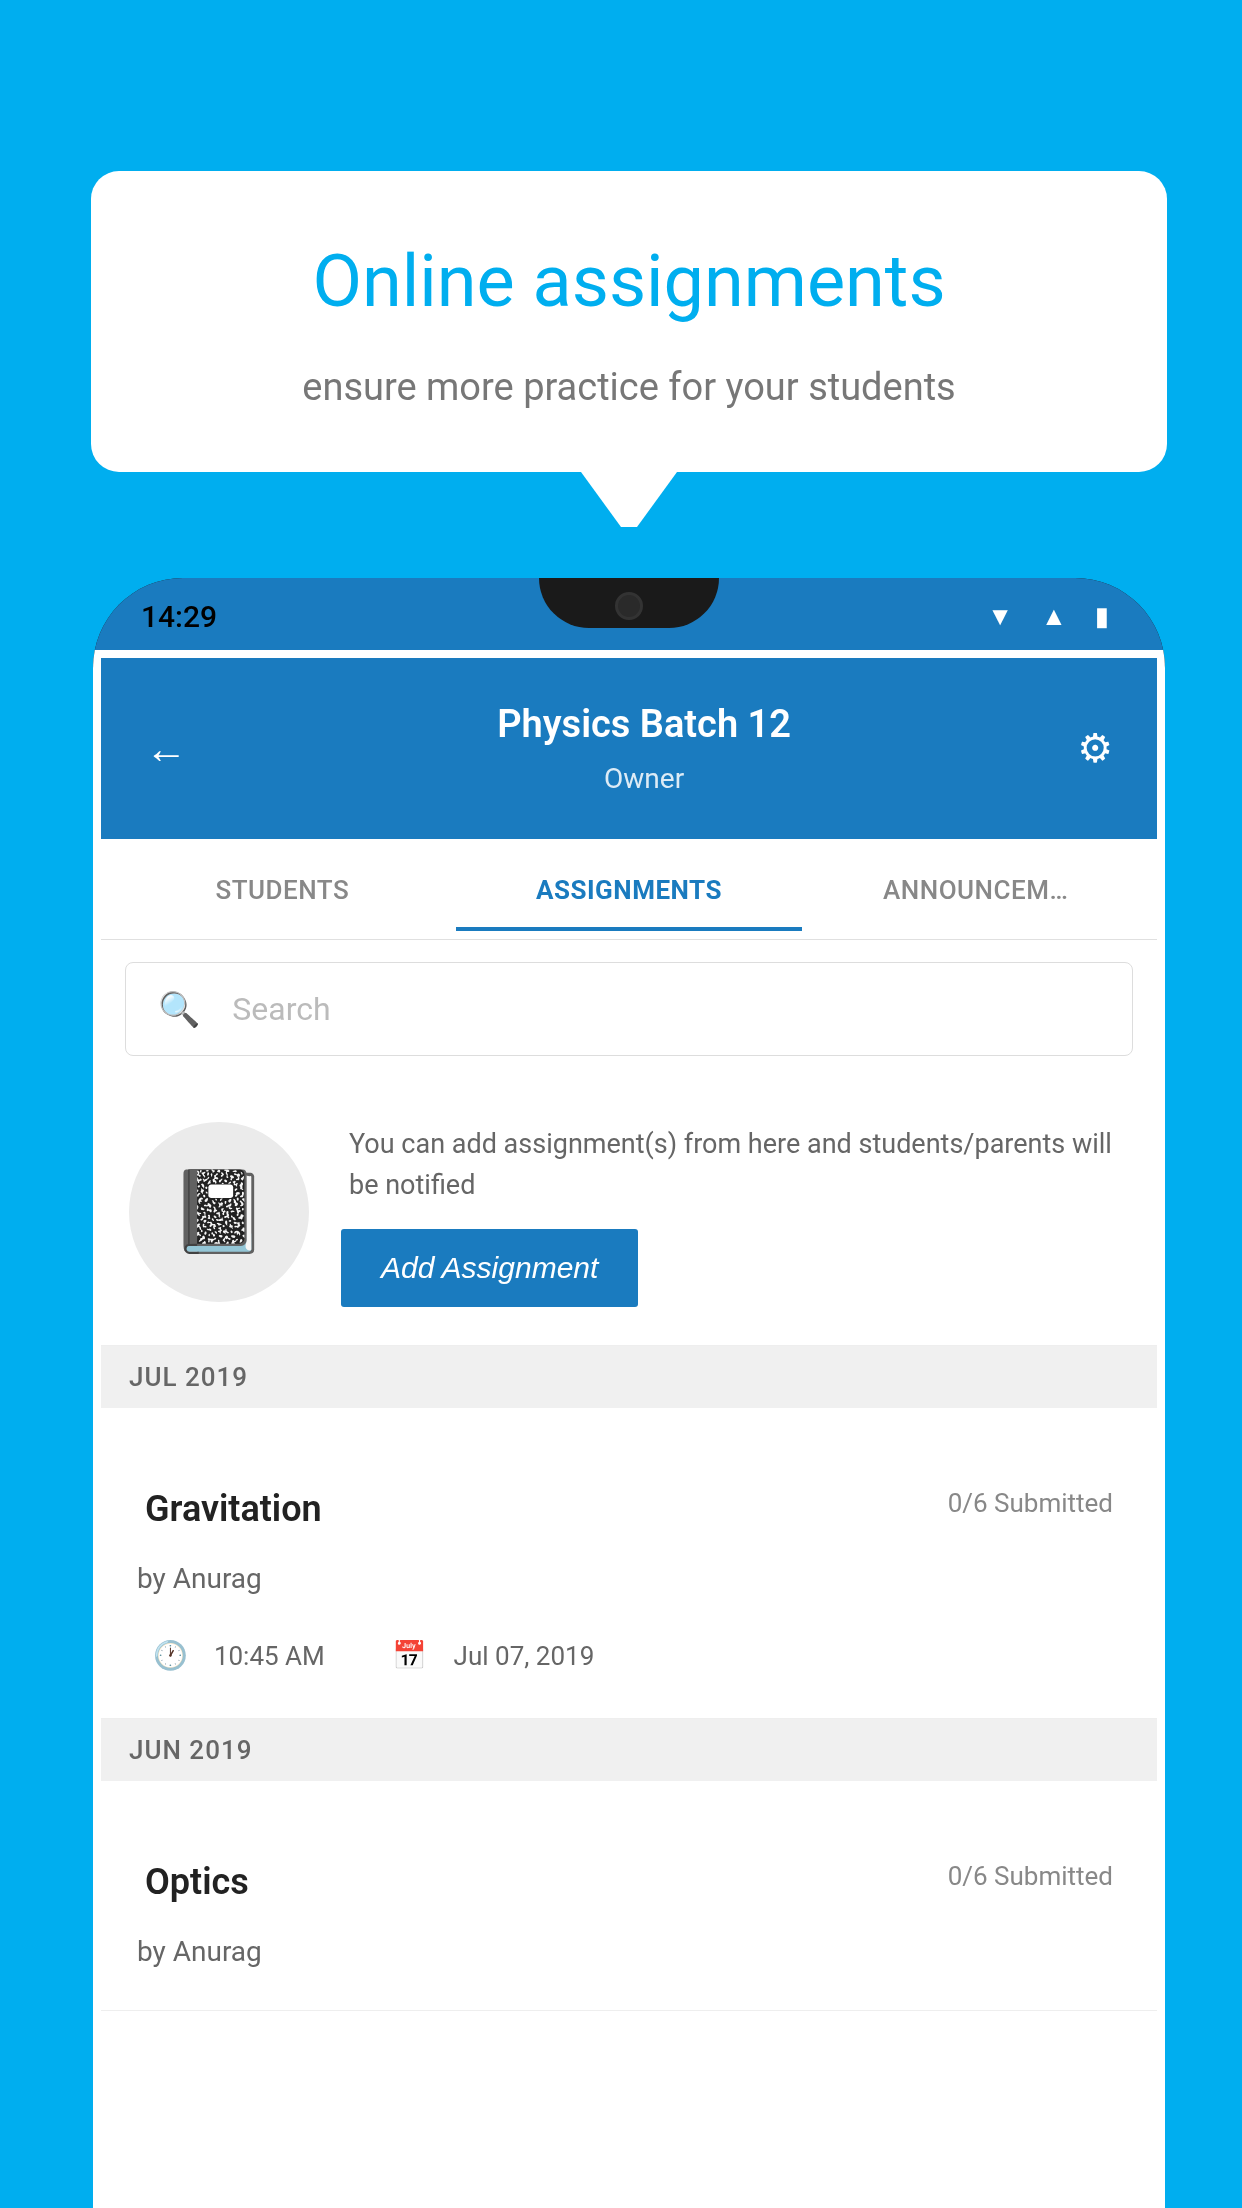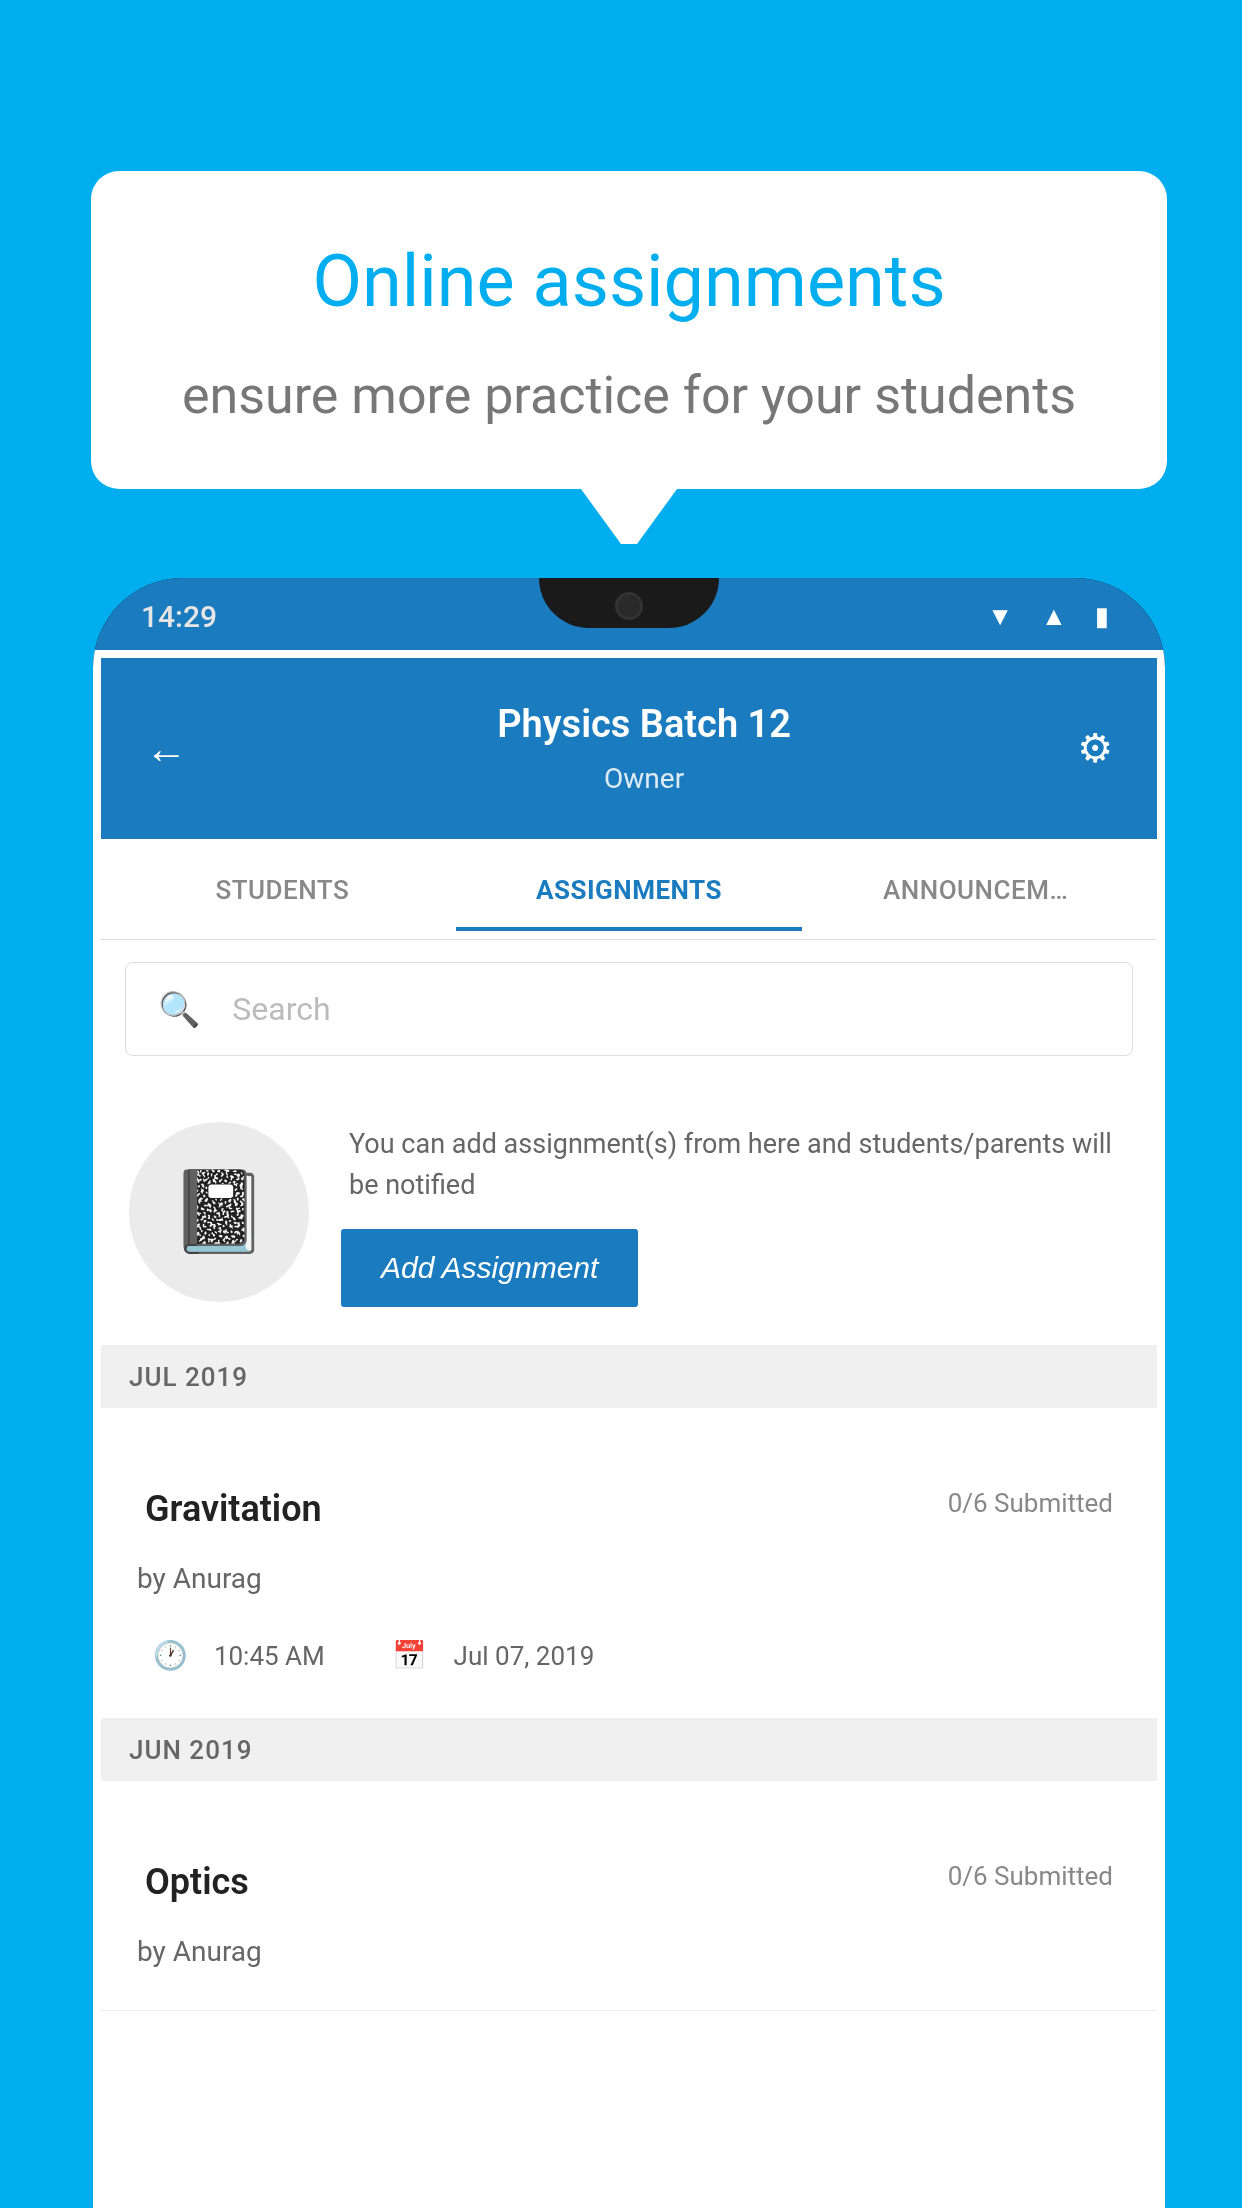--- a/index.html
+++ b/index.html
@@ -30,21 +30,21 @@
       text-align: center;
     }
     .speech-bubble-title {
       font-size: 72px;
       color: #00AEEF;
       font-weight: 400;
       line-height: 1.2;
       margin-bottom: 24px;
     }
     .speech-bubble-subtitle {
-      font-size: 52px;
+      font-size: 38px;
       color: #777;
       font-weight: 400;
     }
     .speech-bubble-arrow {
       width: 0;
       height: 0;
       border-left: 40px solid transparent;
       border-right: 40px solid transparent;
       border-top: 55px solid white;
       margin-top: 0;
@@ -67,21 +67,21 @@
     .phone-status-bar {
       background: #1a7bbf;
       display: flex;
       justify-content: space-between;
       align-items: center;
       padding: 18px 40px 14px;
       position: relative;
       height: 72px;
     }
     .status-time {
-      color: #e5e5e5;
+      color: #000000;
       font-size: 30px;
       font-weight: 500;
       text-align: right;
     }
     .status-icons {
       display: flex;
       align-items: center;
       gap: 12px;
     }
     .status-icon {

